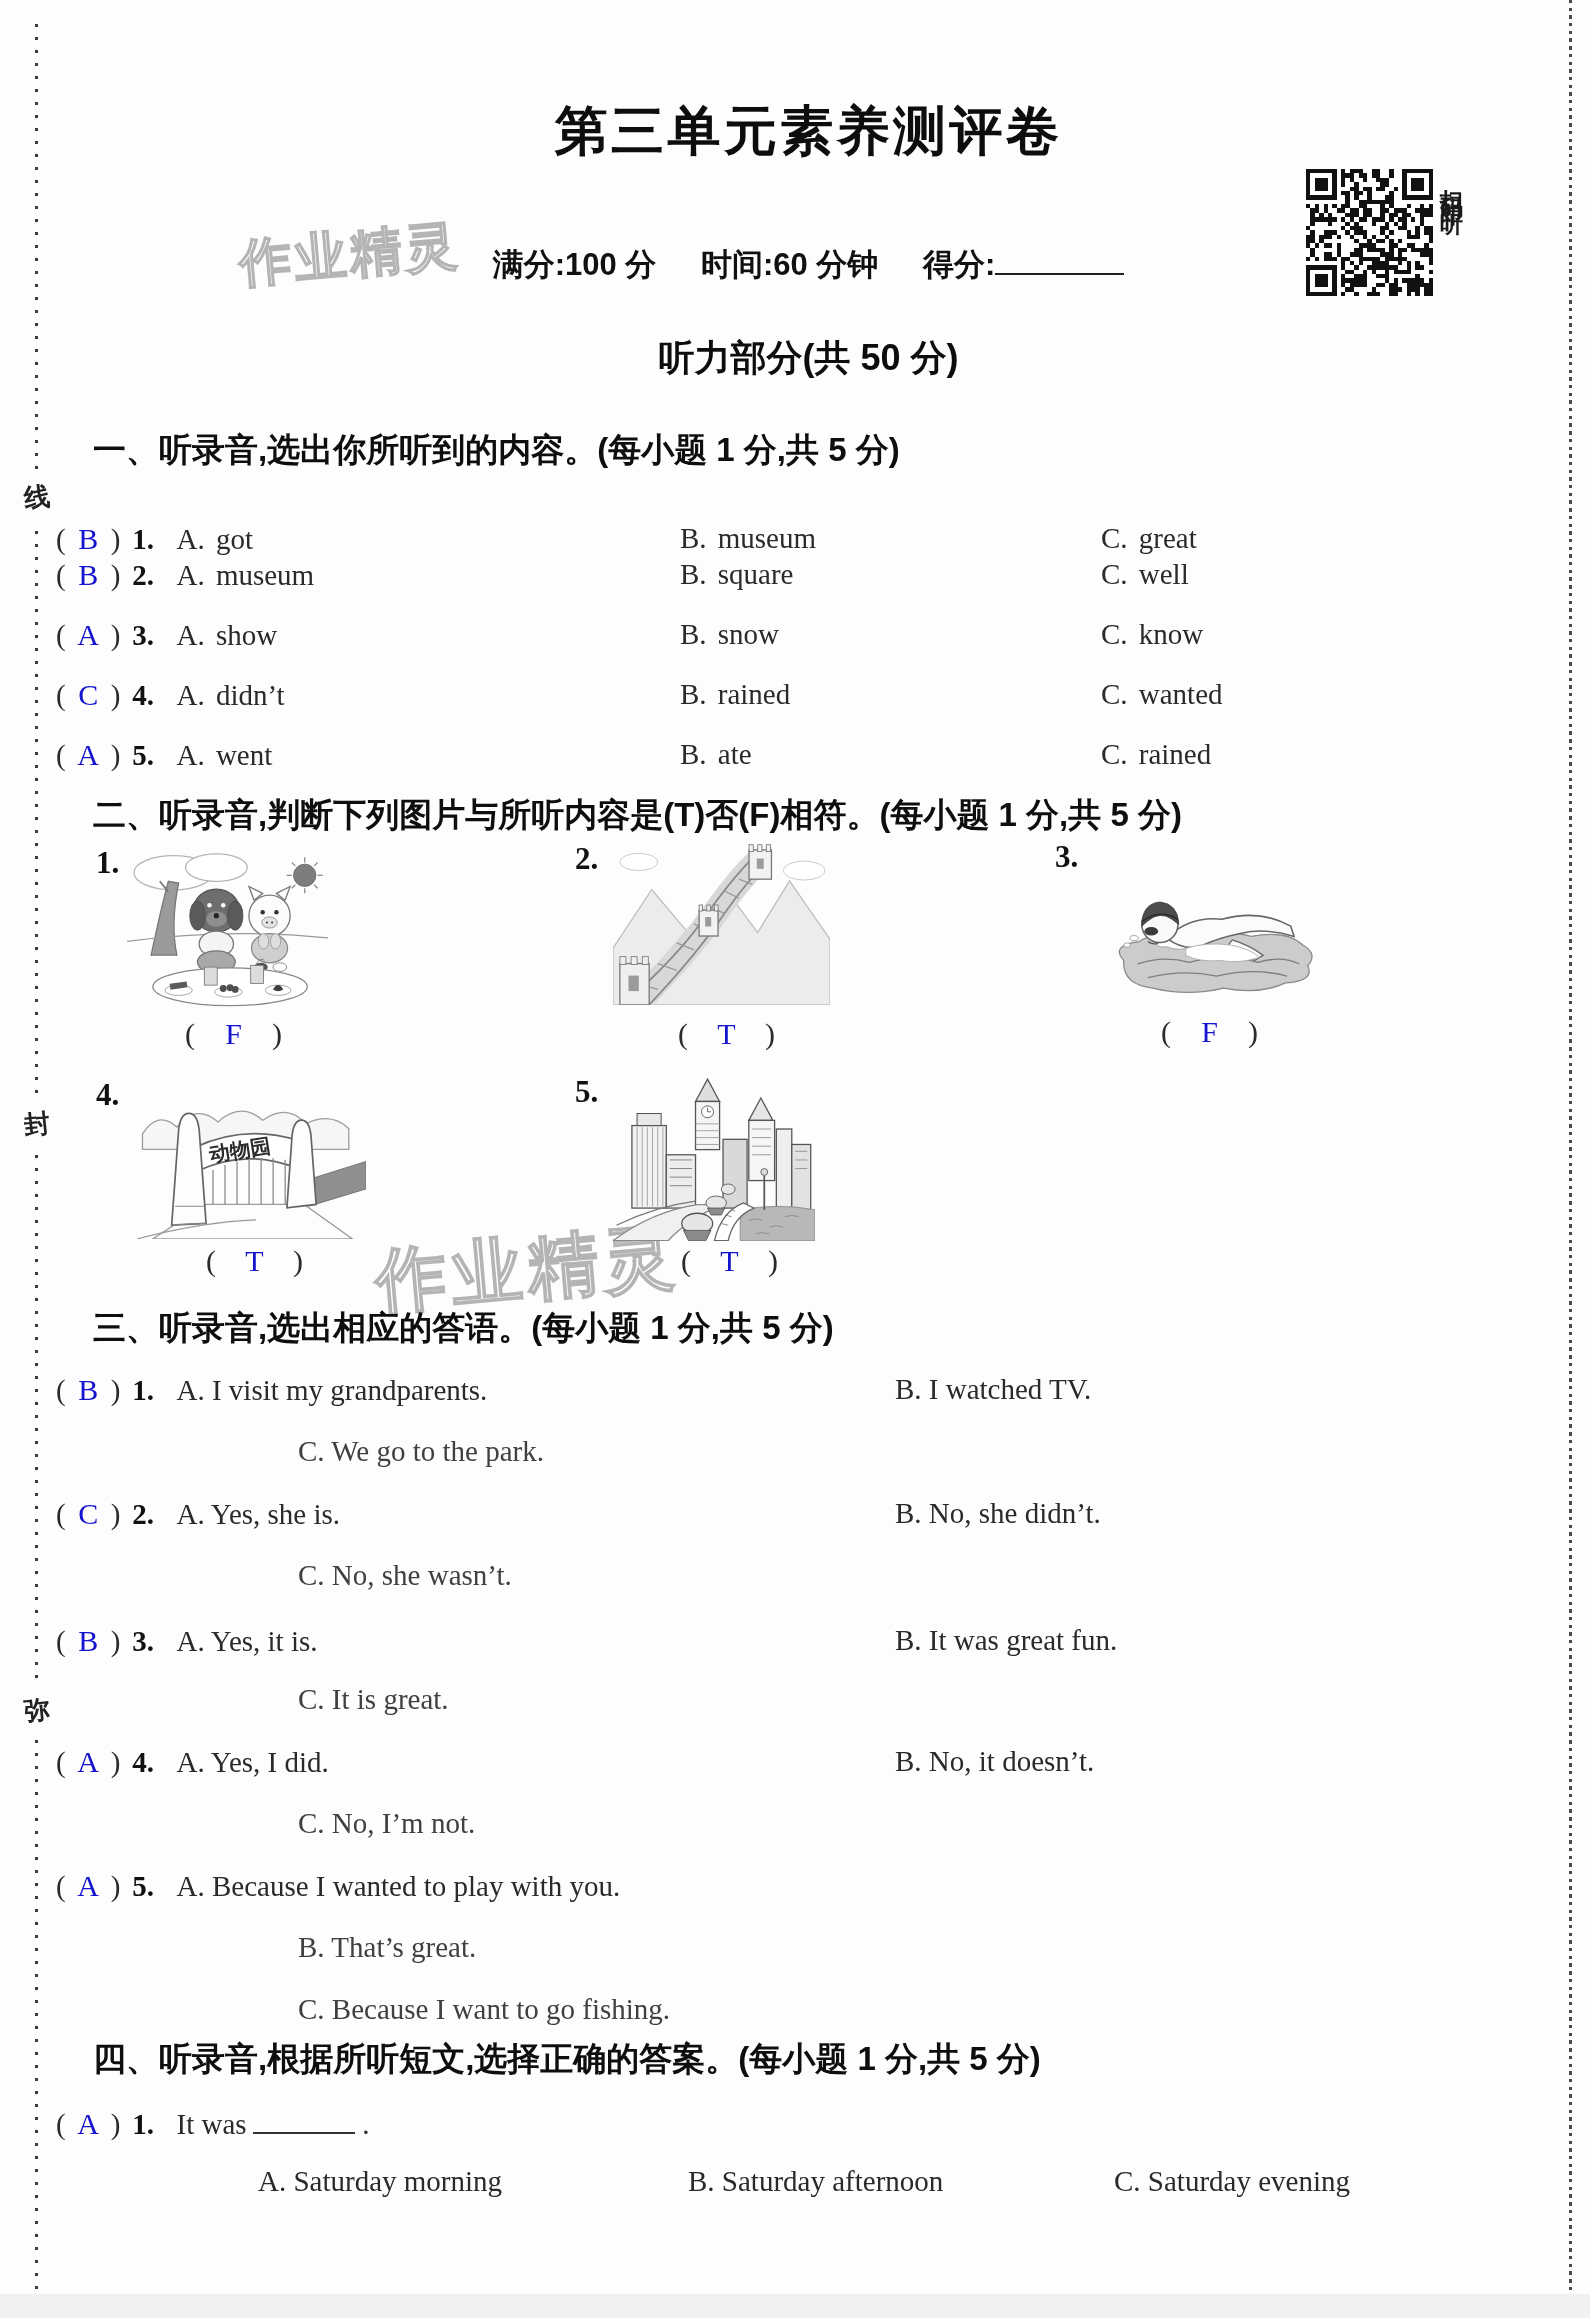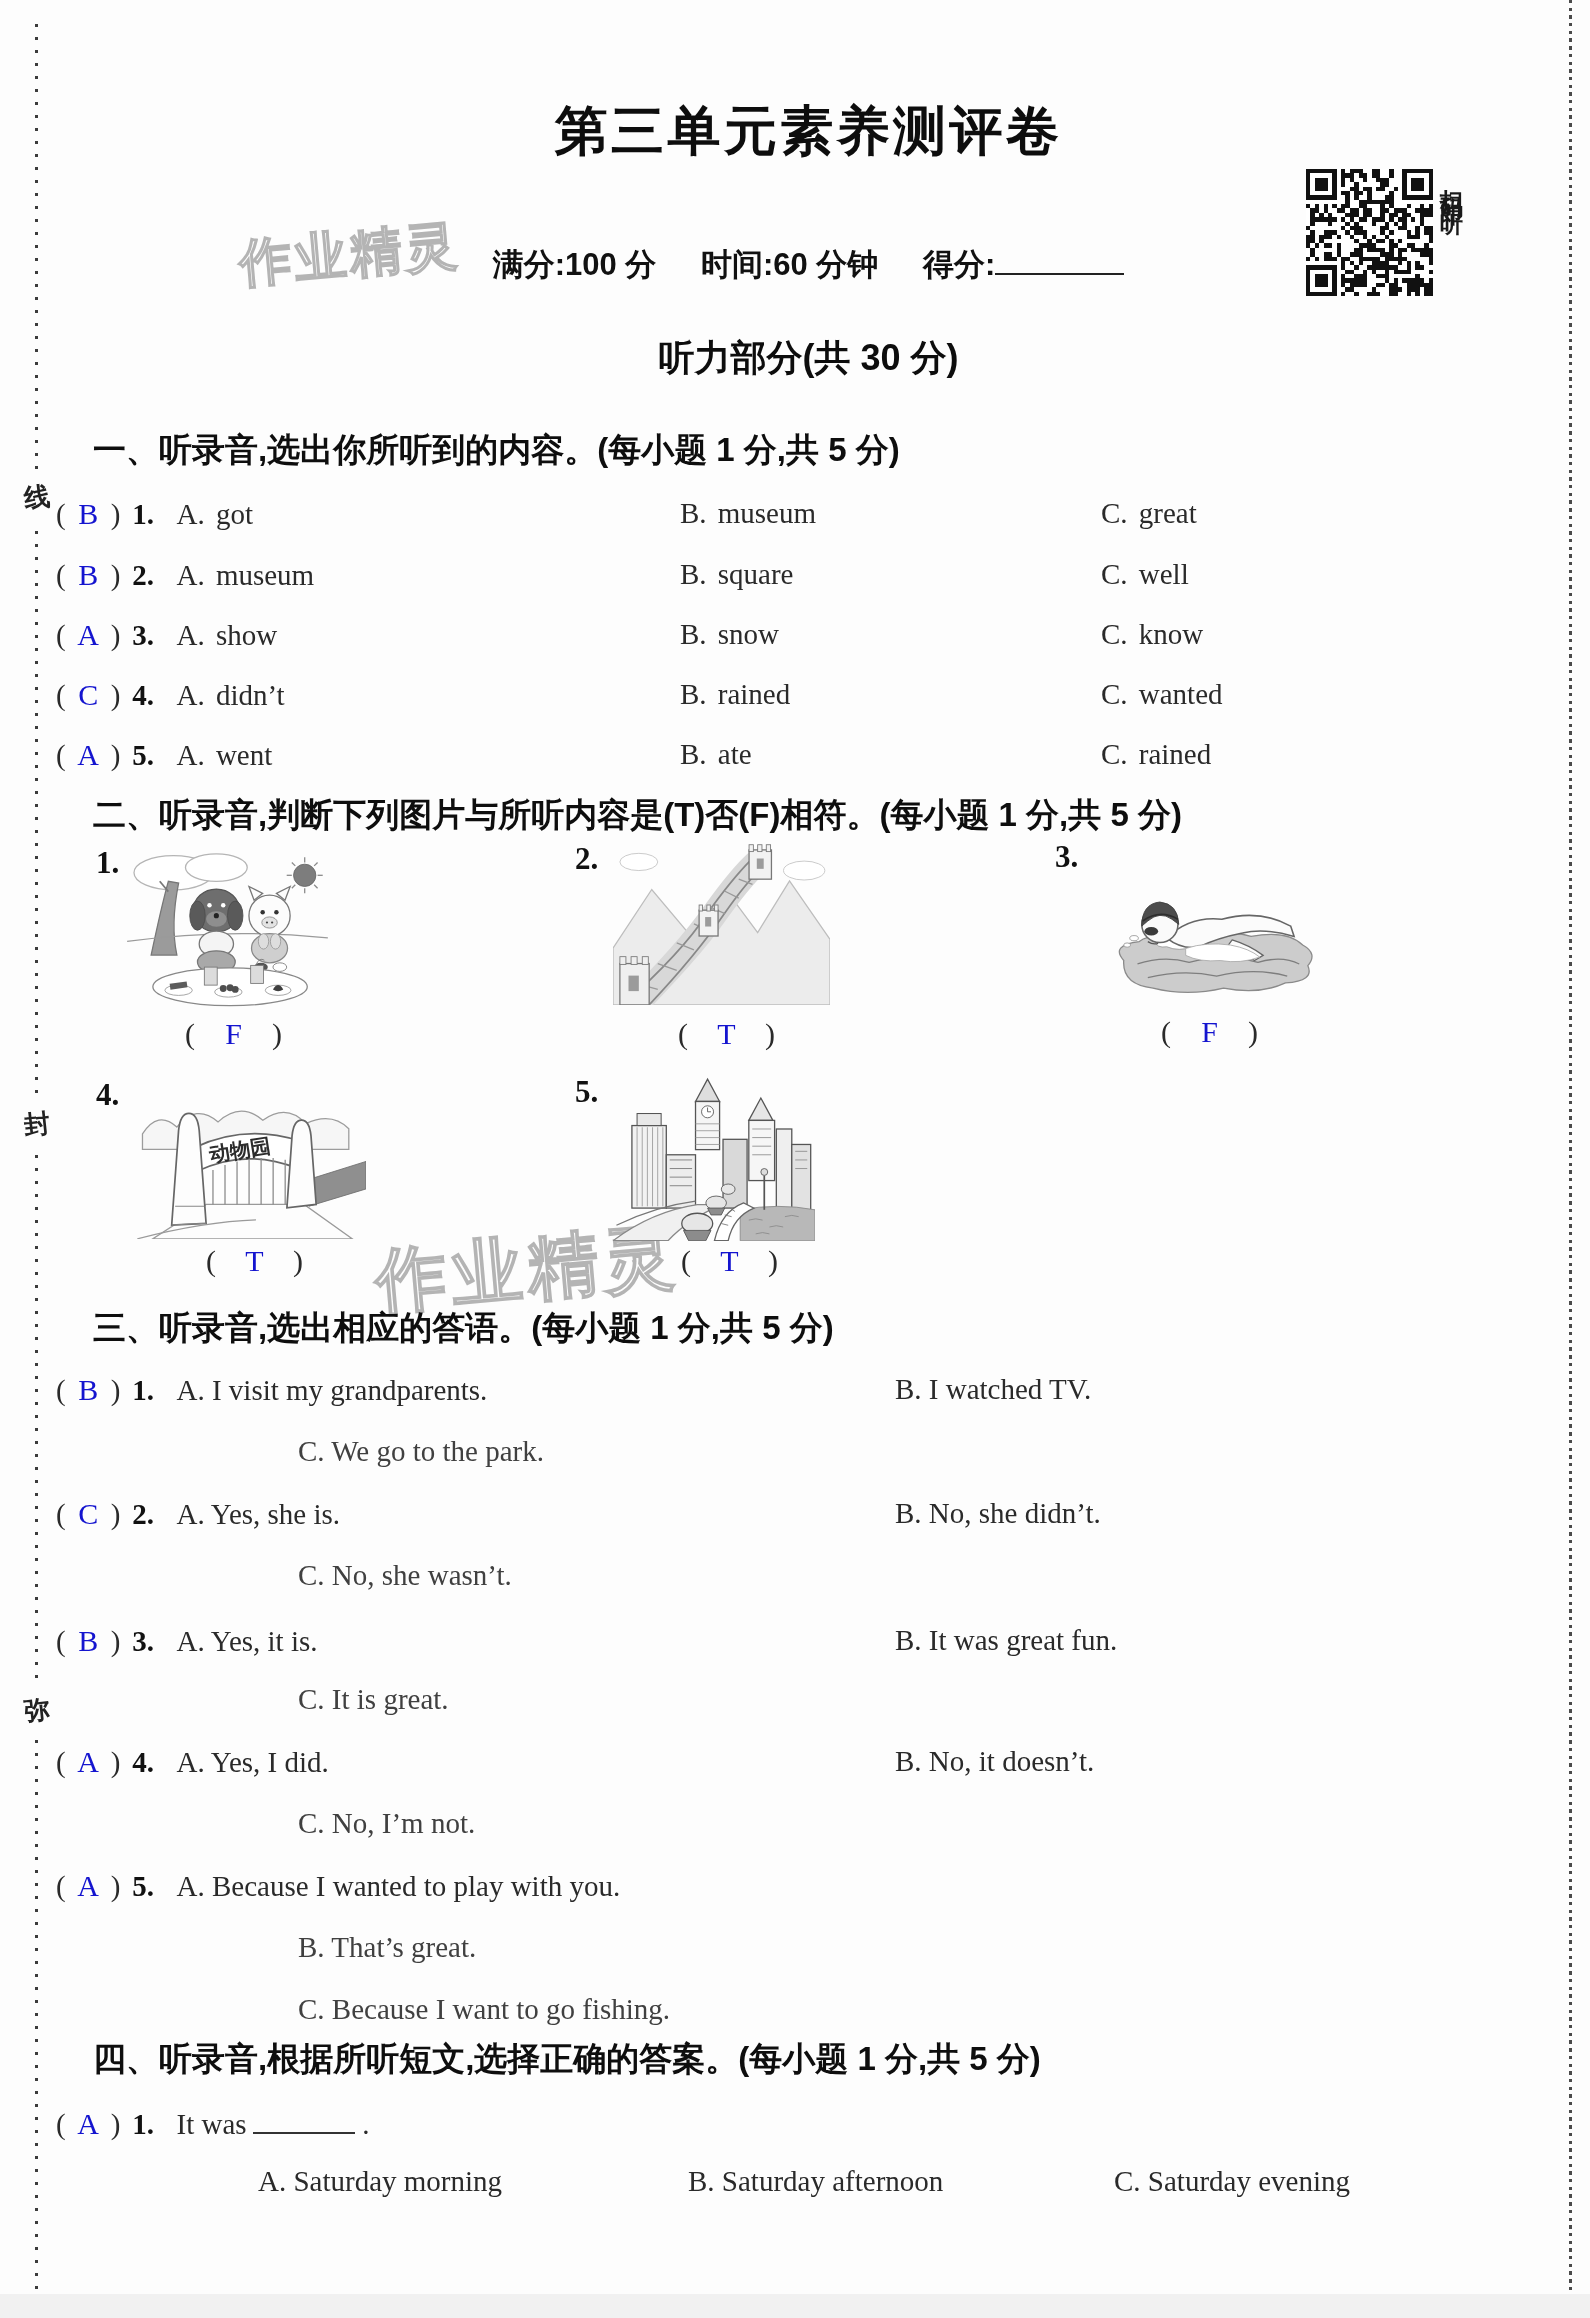--- a/index.html
+++ b/index.html
@@ -414,25 +414,25 @@
         <rect x="22" y="0" width="7" height="7" fill="#111"></rect>
         <rect x="23" y="1" width="5" height="5" fill="#fff"></rect>
         <rect x="24" y="2" width="3" height="3" fill="#111"></rect>
         <rect x="0" y="22" width="7" height="7" fill="#111"></rect>
         <rect x="1" y="23" width="5" height="5" fill="#fff"></rect>
         <rect x="2" y="24" width="3" height="3" fill="#111"></rect>
       </svg>
   </div>
   <div class="abs qr-caption cn">扫码即听</div>
 
-  <div class="abs part-title cn">听力部分(共 30 分)</div>
+  <div class="abs part-title cn">听力部分(共 50 分)</div>
 
   <div class="sec-hdr cn" style="top:428px">一、听录音,选出你所听到的内容。(每小题 1 分,共 5 分)</div>
 
-  <div class="qrow" style="top:497px">
+  <div class="qrow" style="top:522px">
     <span class="paren">(</span><span class="ans" style="color: rgb(20, 20, 207);">B</span><span class="paren">)</span><span class="qnum">1.</span><span><span class="olabel">A.</span><span>got</span></span>
     <span class="optB1"><span class="olabel">B.</span><span>museum</span></span>
     <span class="optC1"><span class="olabel">C.</span><span>great</span></span>
   </div>
   <div class="qrow" style="top:558px">
     <span class="paren">(</span><span class="ans" style="color: rgb(20, 20, 207);">B</span><span class="paren">)</span><span class="qnum">2.</span><span><span class="olabel">A.</span><span>museum</span></span>
     <span class="optB1"><span class="olabel">B.</span><span>square</span></span>
     <span class="optC1"><span class="olabel">C.</span><span>well</span></span>
   </div>
   <div class="qrow" style="top:618px">

